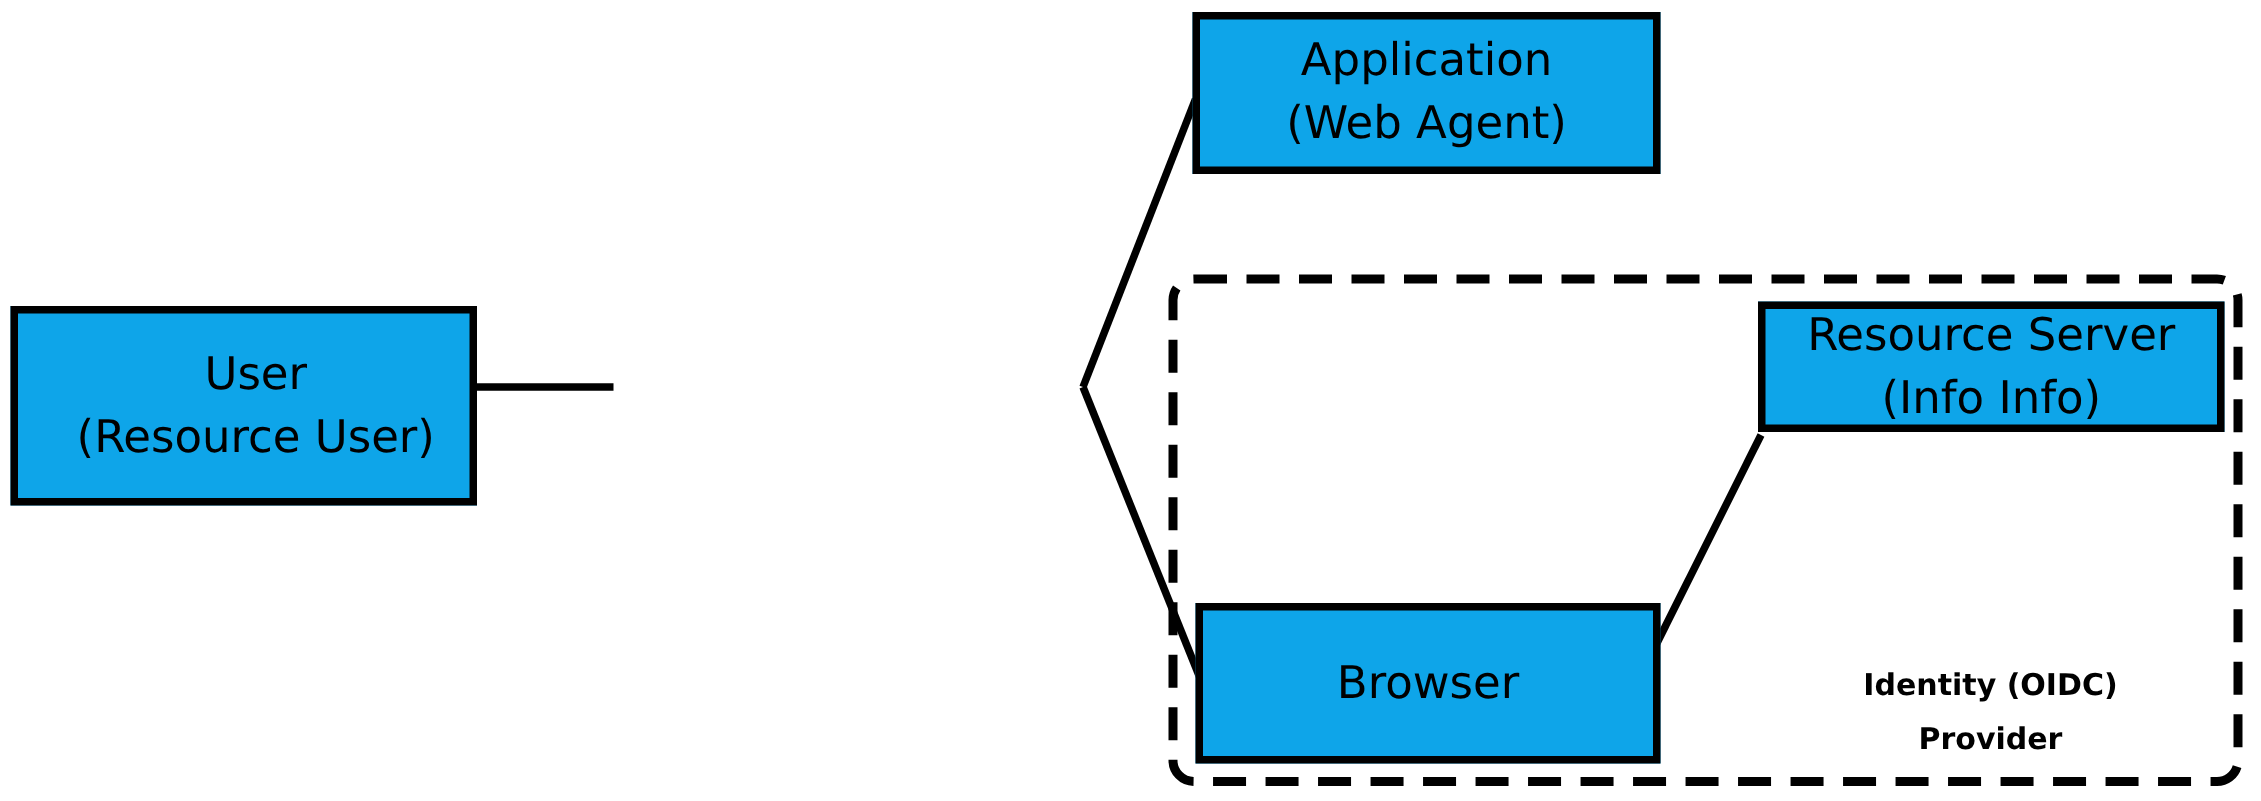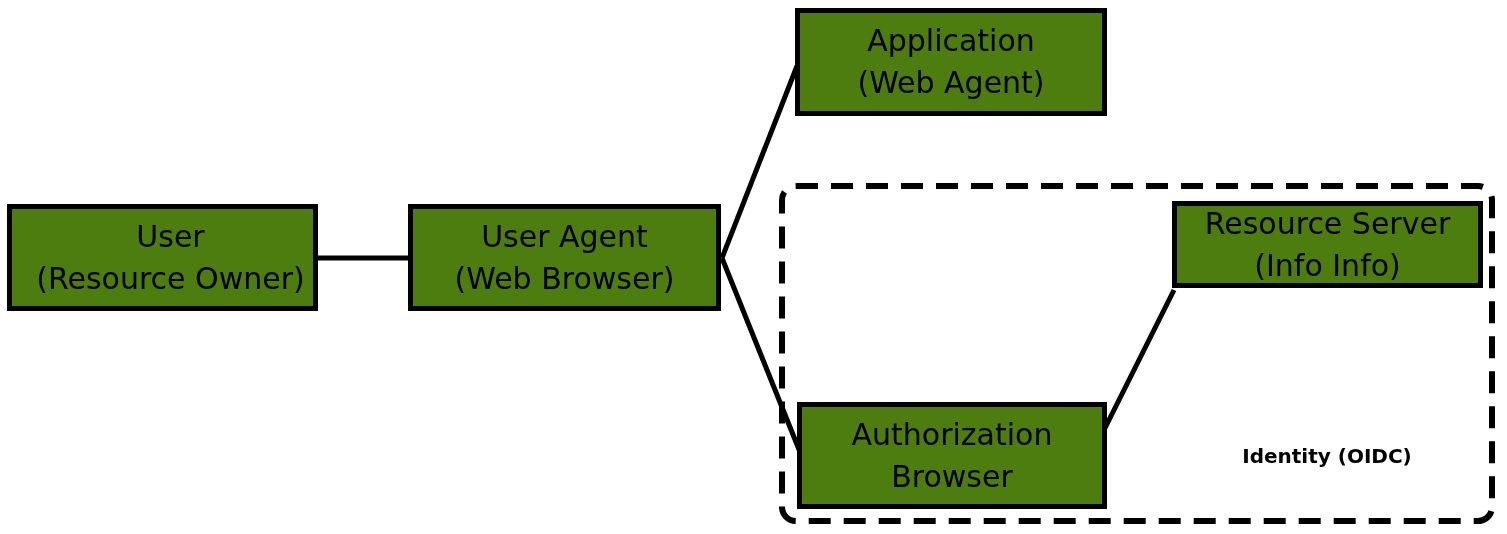--- a/index.html
+++ b/index.html
@@ -19,21 +19,21 @@
     position: absolute;
     left: 0;
     top: 0;
     width: 1507px;
     height: 534px;
   }
   .node-box {
     position: absolute;
     box-sizing: border-box;
     border: 5px solid #000000;
-    background: #4d7c0f;
+    background: #0ea5e9;
     display: flex;
     flex-direction: column;
     align-items: center;
     justify-content: center;
     z-index: 2;
   }
   .node-line {
     font-size: 30px;
     line-height: 42px;
     color: #000000;
@@ -45,21 +45,21 @@
     position: absolute;
     z-index: 3;
     text-align: center;
     font-size: 20px;
     line-height: 36px;
     font-weight: 700;
     color: #000000;
     white-space: nowrap;
   }
   
-  #node-user        { left: 7px;    top: 204px; width: 311px; height: 107px; padding-left: 16px; }
+  #node-user        { left: 7px;    top: 204px; width: 311px; height: 133px; padding-left: 16px; }
   #node-user-agent  { left: 408px;  top: 204px; width: 313px; height: 107px; }
   #node-application { left: 795px;  top: 8px;   width: 312px; height: 108px; }
   #node-resource    { left: 1172px; top: 201px; width: 311px; height: 87px; justify-content: center; }
   #node-authz       { left: 797px;  top: 402px; width: 310px; height: 107px; }
   #boundary-label   { right: 20px;  top: 438px; width: 320px; }
 </style>
 </head>
 <body>
 
 <div id="diagram-root">
@@ -72,40 +72,36 @@
 
     <line x1="722" y1="258" x2="797" y2="66" stroke="#000000" stroke-width="5"></line>
 
     <line x1="722" y1="258" x2="800" y2="452" stroke="#000000" stroke-width="5"></line>
 
     <line x1="1104" y1="430" x2="1174" y2="290" stroke="#000000" stroke-width="5"></line>
   </svg>
 
   <div class="node-box" id="node-user">
     <span class="node-line">User</span>
-    <span class="node-line">(Resource Owner)</span>
+    <span class="node-line">(Resource User)</span>
   </div>
 
-  <div class="node-box" id="node-user-agent">
-    <span class="node-line">User Agent</span>
-    <span class="node-line">(Web Browser)</span>
-  </div>
 
   <div class="node-box" id="node-application">
     <span class="node-line">Application</span>
     <span class="node-line">(Web Agent)</span>
   </div>
 
   <div class="node-box" id="node-resource">
     <span class="node-line">Resource Server</span>
     <span class="node-line">(Info Info)</span>
   </div>
 
   <div class="node-box" id="node-authz">
-    <span class="node-line">Authorization</span>
     <span class="node-line">Browser</span>
   </div>
 
   <div id="boundary-label">
     <div>Identity (OIDC)</div>
+    <div>Provider</div>
   </div>
 
 </div>
 
 </body></html>

